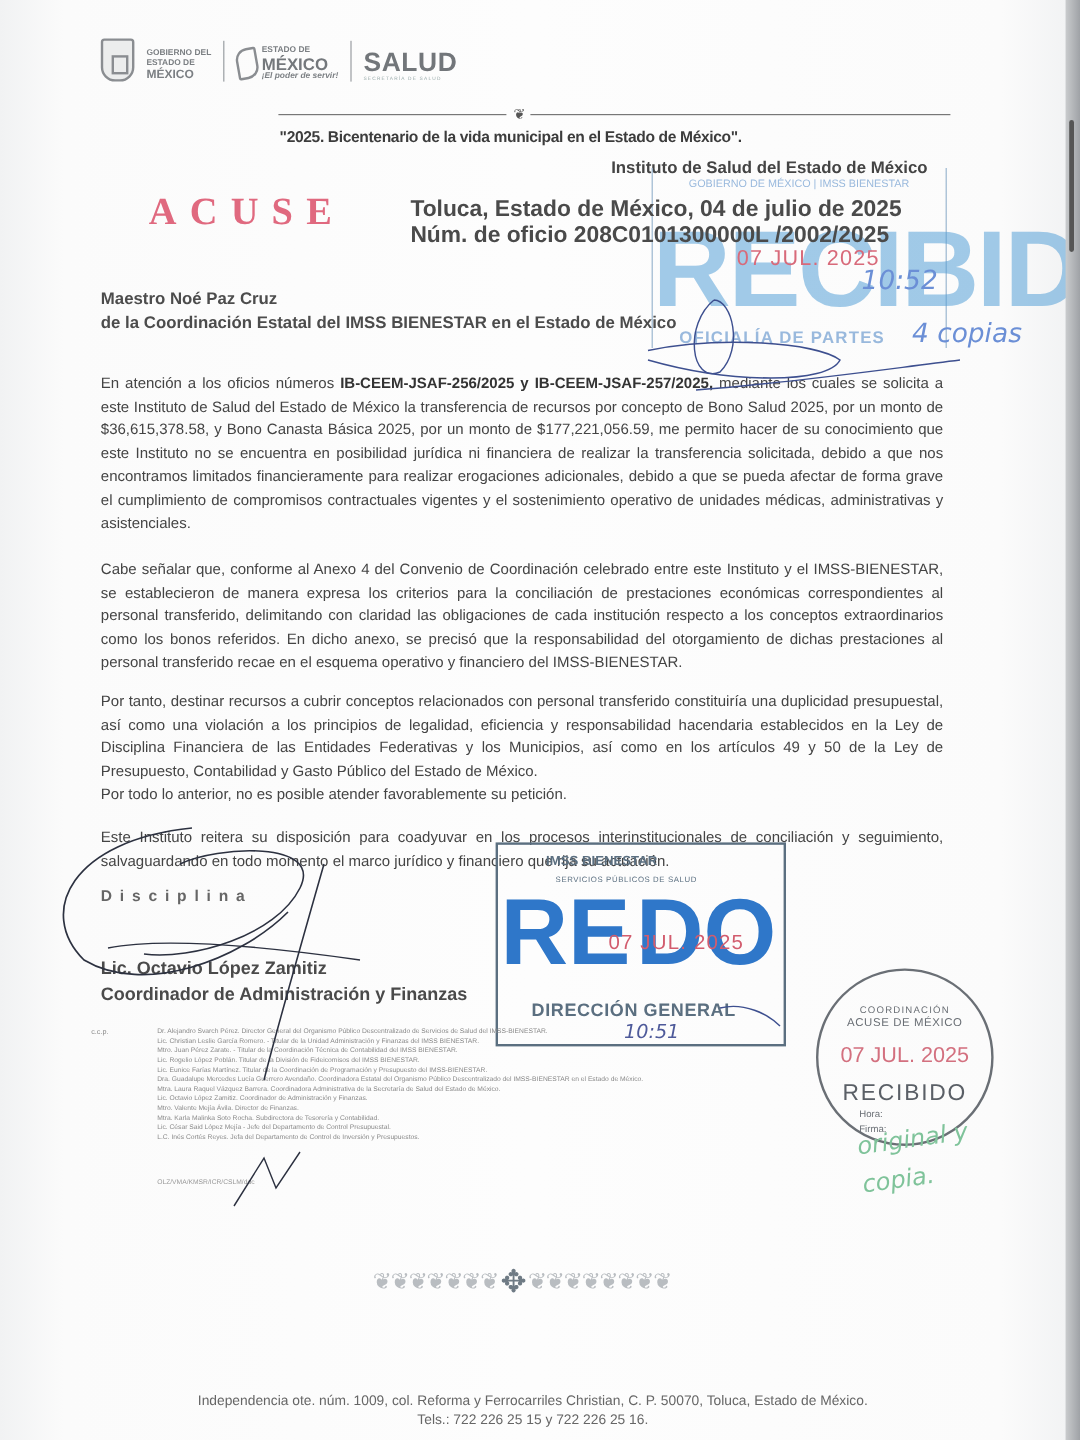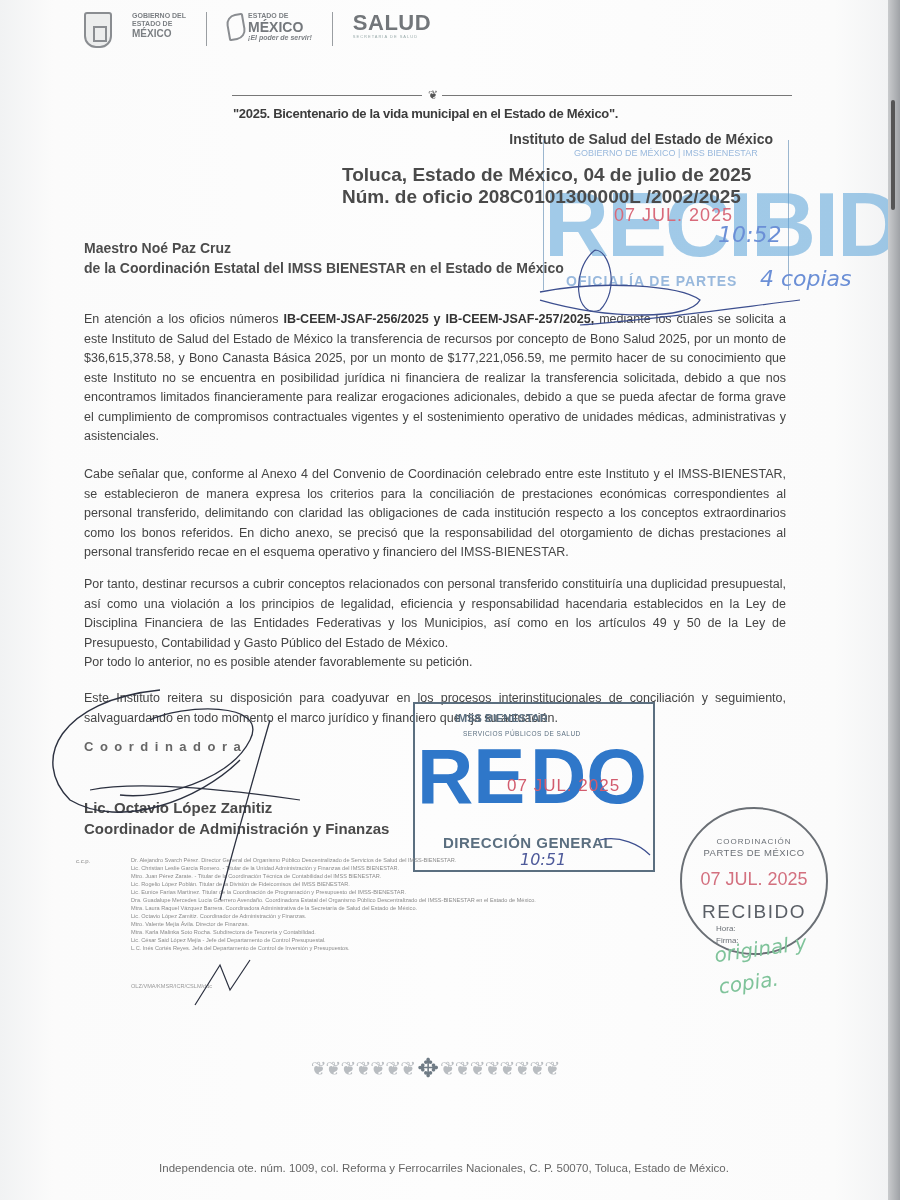--- a/index.html
+++ b/index.html
@@ -14,21 +14,21 @@
     position: absolute; left: 0; top: 0; width: 888px; height: 1200px;
     background: linear-gradient(90deg, #f1f2f3 0%, #fbfbfb 6%, #fdfdfd 50%, #fbfbfb 94%, #f2f3f4 100%);
   }
   .rightedge {
     position: absolute; right: 0; top: 0; width: 12px; height: 1200px;
     background: linear-gradient(90deg, #c9cbcd, #9fa2a6);
   }
   .rightedge .bar { position: absolute; left: 3px; top: 100px; width: 4px; height: 110px; background: #555; border-radius: 2px; }
 
   
-  .logos { position: absolute; left: 84px; top: 12px; height: 44px; display: flex; align-items: flex-start; gap: 20px; color: #6b6f74; }
+  .logos { position: absolute; left: 84px; top: 24px; height: 44px; display: flex; align-items: flex-end; gap: 10px; color: #6b6f74; }
   .shield { width: 28px; height: 36px; border: 2px solid #8a8d91; border-radius: 3px 3px 12px 12px; position: relative; background: #eceded; }
   .shield::after { content: ""; position: absolute; left: 7px; top: 12px; width: 10px; height: 12px; border: 2px solid #8a8d91; }
   .gob-text { font-size: 7px; line-height: 8px; font-weight: bold; color: #7b7f83; text-align: left; }
   .gob-text .big { font-size: 10px; line-height: 11px; }
   .vsep { width: 1px; height: 34px; background: #9a9ea2; }
   .edo { display: flex; align-items: center; gap: 3px; }
   .edo-leaf { width: 18px; height: 26px; border: 2px solid #8a8d91; border-radius: 10px 2px 10px 2px; transform: rotate(-10deg); }
   .edo-text { font-size: 7px; color: #7b7f83; line-height: 8px; font-weight: bold; }
   .edo-text .mx { font-size: 14px; line-height: 14px; font-weight: bold; color: #74787c; }
   .edo-text .it { font-style: italic; font-size: 7px; }
@@ -118,20 +118,21 @@
     </div>
   </div>
 
   <div class="divider-row">
     <div class="l"></div>
     <div class="mark">❦</div>
     <div class="r"></div>
   </div>
   <div class="motto">"2025. Bicentenario de la vida municipal en el Estado de México".</div>
   <div class="inst">Instituto de Salud del Estado de México</div>
+  <div class="acuse">ACUSE</div>
 
   <div class="stamp-top">
     <div class="gob">GOBIERNO DE MÉXICO | IMSS BIENESTAR</div>
     <div class="big">RECIBIDO</div>
     <div class="date">07 JUL. 2025</div>
     <div class="oficialia">OFICIALÍA DE PARTES</div>
   </div>
   <div class="place">
     <div>Toluca, Estado de México, 04 de julio de 2025</div>
     <div>Núm. de oficio 208C0101300000L /2002/2025</div>
@@ -145,21 +146,21 @@
   </div>
 
   <div class="para p1"><span>En atención a los oficios números </span><b class="code">IB-CEEM-JSAF-256/2025 y IB-CEEM-JSAF-257/2025,</b><span> mediante los cuales se solicita a este Instituto de Salud del Estado de México la transferencia de recursos por concepto de Bono Salud 2025, por un monto de $36,615,378.58, y Bono Canasta Básica 2025, por un monto de $177,221,056.59, me permito hacer de su conocimiento que este Instituto no se encuentra en posibilidad jurídica ni financiera de realizar la transferencia solicitada, debido a que nos encontramos limitados financieramente para realizar erogaciones adicionales, debido a que se pueda afectar de forma grave el cumplimiento de compromisos contractuales vigentes y el sostenimiento operativo de unidades médicas, administrativas y asistenciales.</span></div>
   <div class="para p2">Cabe señalar que, conforme al Anexo 4 del Convenio de Coordinación celebrado entre este Instituto y el IMSS-BIENESTAR, se establecieron de manera expresa los criterios para la conciliación de prestaciones económicas correspondientes al personal transferido, delimitando con claridad las obligaciones de cada institución respecto a los conceptos extraordinarios como los bonos referidos. En dicho anexo, se precisó que la responsabilidad del otorgamiento de dichas prestaciones al personal transferido recae en el esquema operativo y financiero del IMSS-BIENESTAR.</div>
   <div class="para p3">
     <div>Por tanto, destinar recursos a cubrir conceptos relacionados con personal transferido constituiría una duplicidad presupuestal, así como una violación a los principios de legalidad, eficiencia y responsabilidad hacendaria establecidos en la Ley de Disciplina Financiera de las Entidades Federativas y los Municipios, así como en los artículos 49 y 50 de la Ley de Presupuesto, Contabilidad y Gasto Público del Estado de México.</div>
     <div>Por todo lo anterior, no es posible atender favorablemente su petición.</div>
   </div>
   <div class="para p4">Este Instituto reitera su disposición para coadyuvar en los procesos interinstitucionales de conciliación y seguimiento, salvaguardando en todo momento el marco jurídico y financiero que rija su actuación.</div>
 
-  <div class="atent">Coordinadora</div>
+  <div class="atent">Disciplina</div>
   <div class="signer">
     <div>Lic. Octavio López Zamitiz</div>
     <div>Coordinador de Administración y Finanzas</div>
   </div>
 
   <div class="stamp-mid">
     <div class="hdr">IMSS BIENESTAR</div>
     <div class="sub">SERVICIOS PÚBLICOS DE SALUD</div>
     <div class="re">RE</div>
     <div class="do">DO</div>
@@ -180,36 +181,37 @@
     <div>Lic. Octavio López Zamitiz. Coordinador de Administración y Finanzas.</div>
     <div>Mtro. Valente Mejía Ávila. Director de Finanzas.</div>
     <div>Mtra. Karla Malinka Soto Rocha. Subdirectora de Tesorería y Contabilidad.</div>
     <div>Lic. César Said López Mejía - Jefe del Departamento de Control Presupuestal.</div>
     <div>L.C. Inés Cortés Reyes. Jefa del Departamento de Control de Inversión y Presupuestos.</div>
   </div>
   <div class="initials">OLZ/VMA/KMSR/ICR/CSLM/ddc</div>
 
   <div class="round-stamp">
     <div class="c1">COORDINACIÓN</div>
-    <div class="c2">PARTES DE MÉXICO</div>
+    <div class="c2">ACUSE DE MÉXICO</div>
     <div class="date">07 JUL. 2025</div>
     <div class="rec">RECIBIDO</div>
     <div class="hora">Hora:</div>
     <div class="firma">Firma:</div>
   </div>
   <div class="hw" style="left:716px; top:930px; width:130px; font-size:20px; line-height:32px; color:#7fc39a; transform:rotate(-8deg);">original y copia.</div>
 
   <div class="ornament">
     <span>❦❦❦❦❦❦❦</span>
     <span class="center">✥</span>
     <span>❦❦❦❦❦❦❦❦</span>
   </div>
 
   <div class="footer">
-    <div>Independencia ote. núm. 1009, col. Reforma y Ferrocarriles Nacionales, C. P. 50070, Toluca, Estado de México.</div>
+    <div>Independencia ote. núm. 1009, col. Reforma y Ferrocarriles Christian, C. P. 50070, Toluca, Estado de México.</div>
+    <div>Tels.: 722 226 25 15 y 722 226 25 16.</div>
   </div>
 
   <svg class="ink" width="888" height="1200">
     <path d="M540 292 C 600 280, 680 285, 700 300 C 690 320, 610 320, 540 300" fill="none" stroke="#3d4f8f" stroke-width="1.3"></path>
     <path d="M595 250 C 570 270, 575 320, 600 310 C 620 290, 610 250, 595 250" fill="none" stroke="#3d4f8f" stroke-width="1.2"></path>
     <path d="M580 325 C 650 320, 720 310, 800 300" fill="none" stroke="#3d4f8f" stroke-width="1.1"></path>
     <path d="M160 690 C 60 700, 30 760, 70 800 C 120 830, 200 800, 240 760" fill="none" stroke="#2c3140" stroke-width="1.4"></path>
     <path d="M150 720 C 180 705, 270 700, 250 740 C 230 780, 160 800, 120 795" fill="none" stroke="#2c3140" stroke-width="1.3"></path>
     <path d="M270 720 C 250 790, 230 860, 220 900" fill="none" stroke="#2c3140" stroke-width="1.3"></path>
     <path d="M90 790 C 140 780, 230 790, 300 800" fill="none" stroke="#2c3140" stroke-width="1.2"></path>

